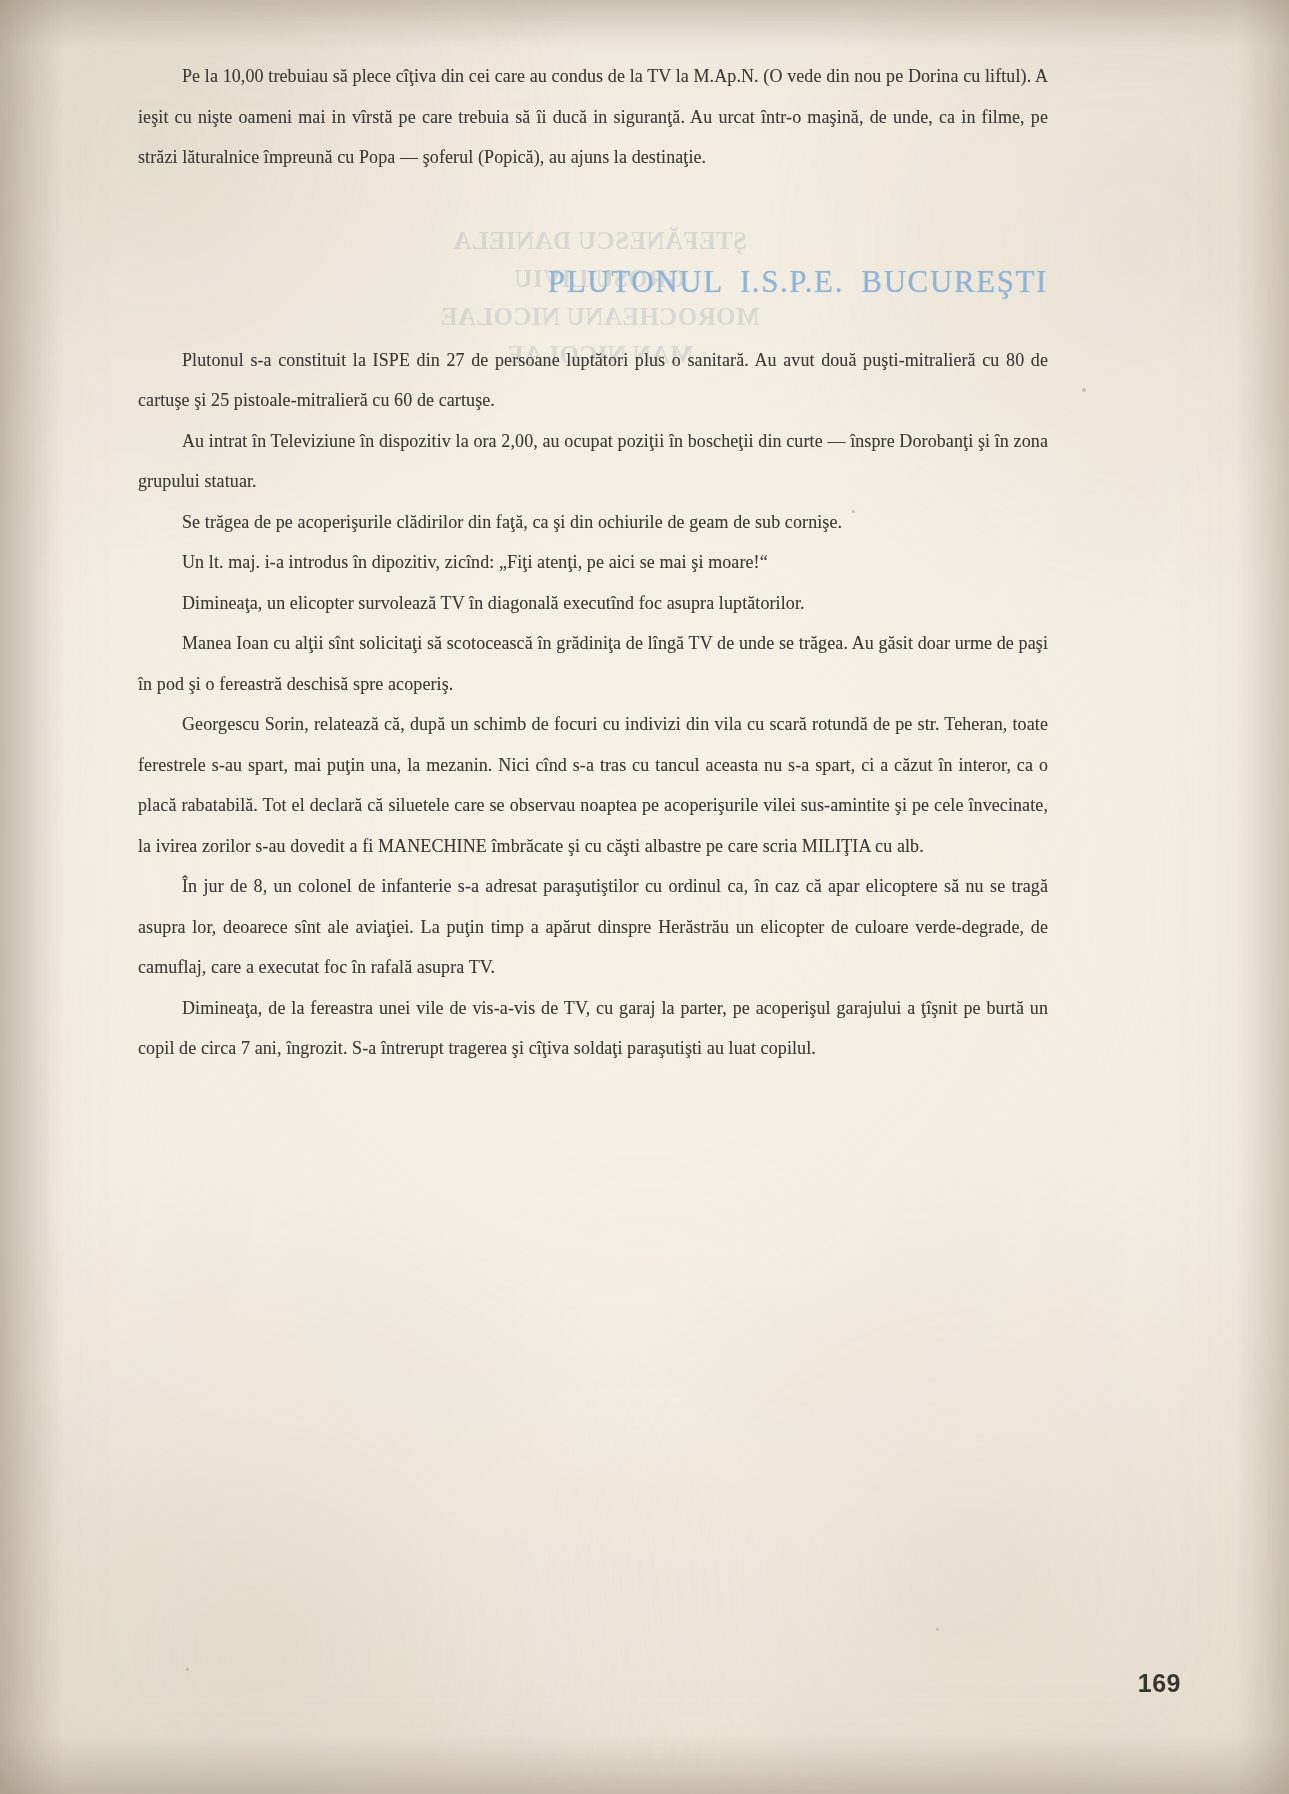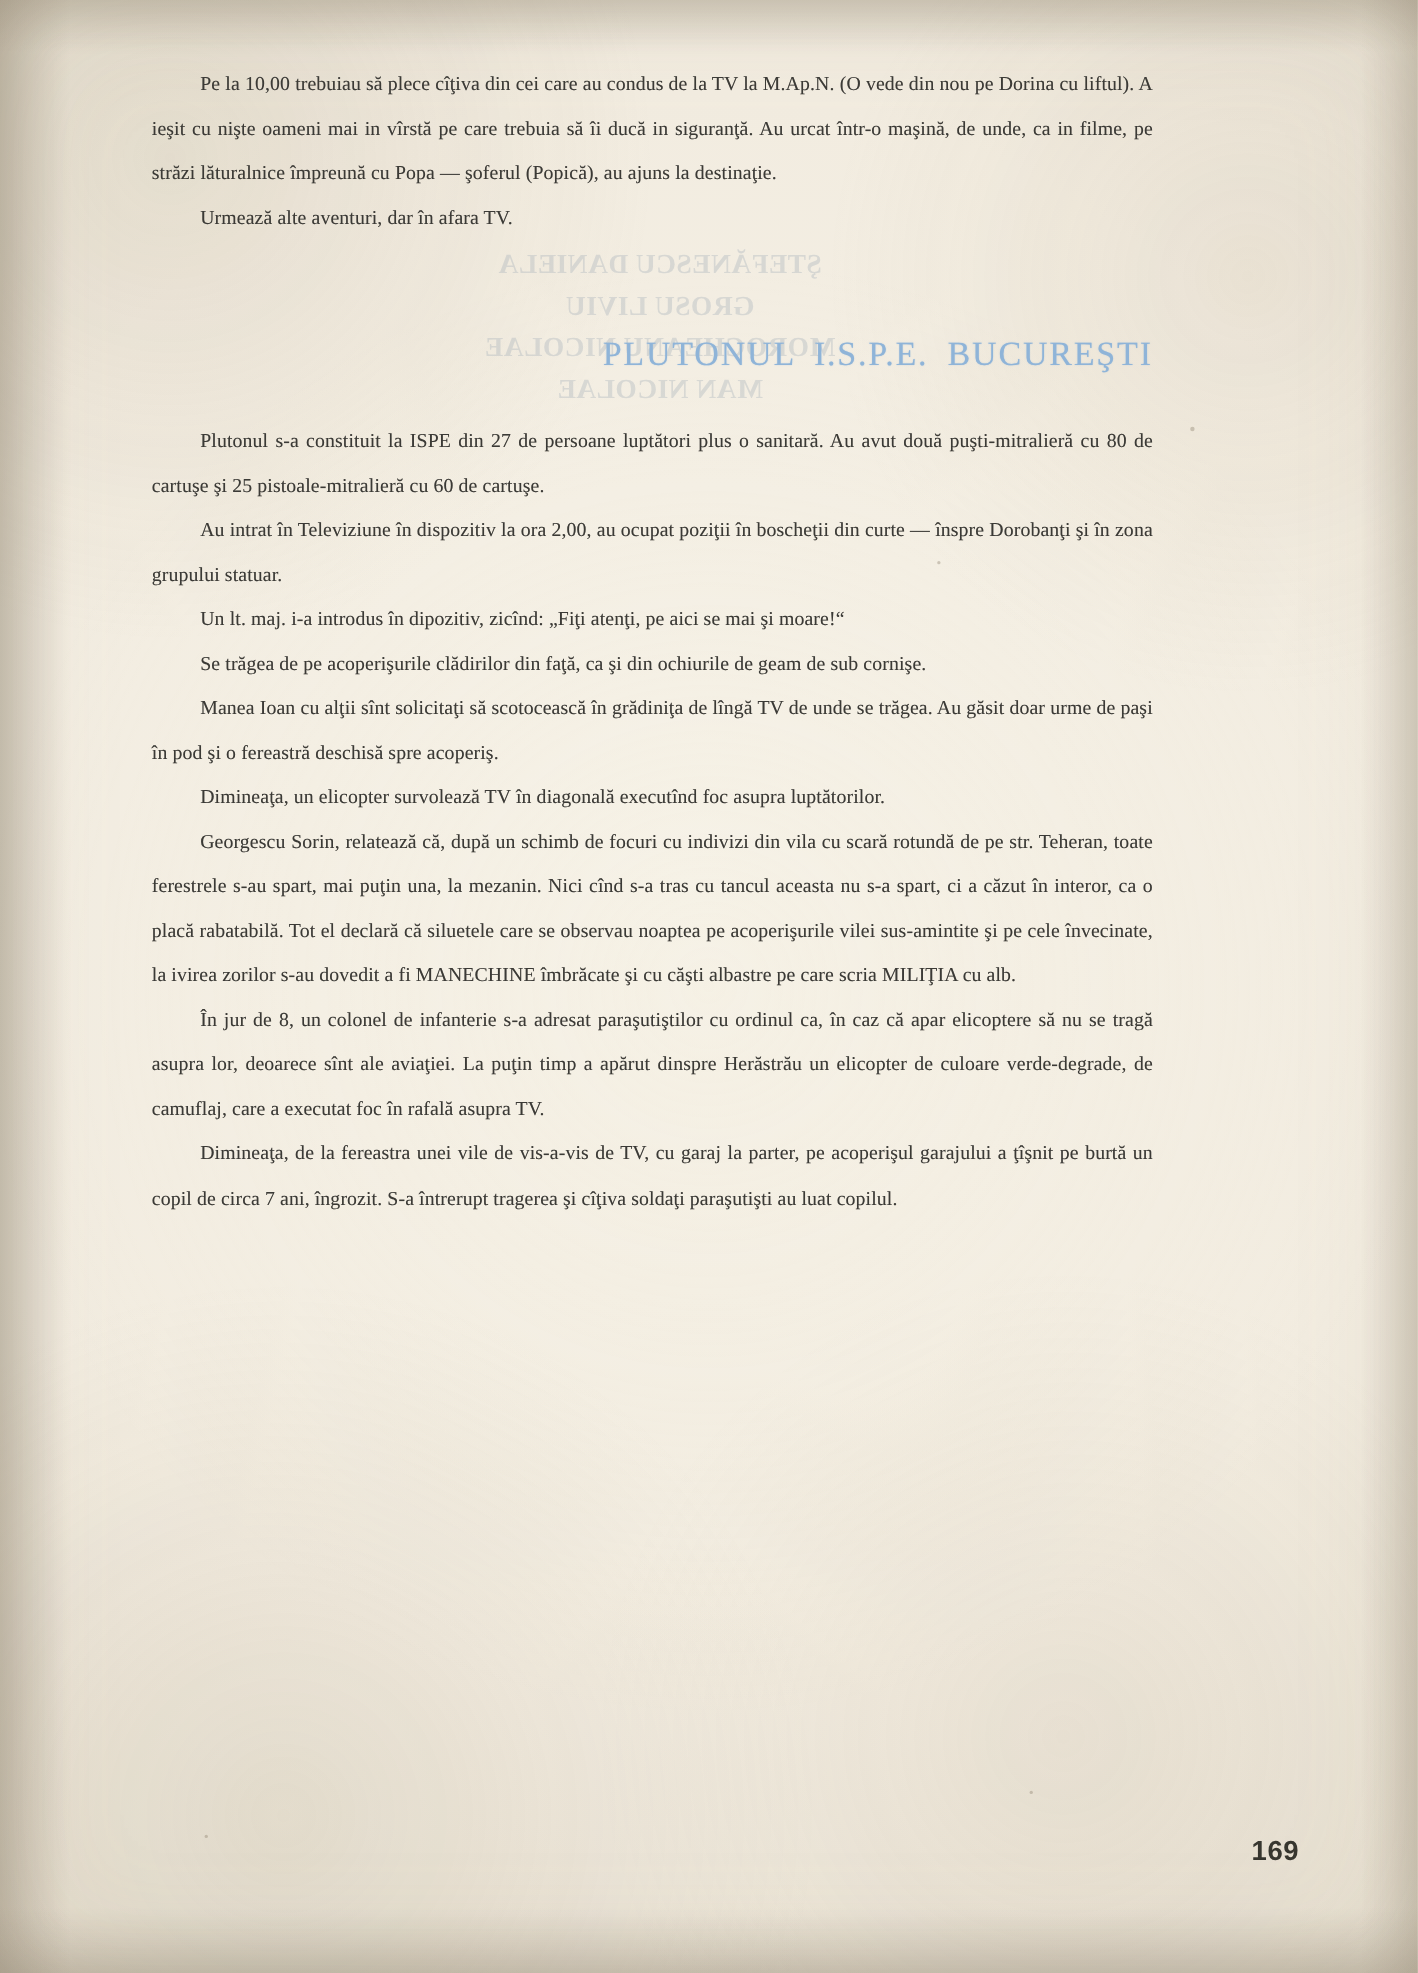--- a/index.html
+++ b/index.html
@@ -152,32 +152,31 @@
   <div class="bleed">
     <div class="bl-row">ŞTEFĂNESCU DANIELA</div>
     <div class="bl-row">GROSU LIVIU</div>
     <div class="bl-row">MOROCHEANU NICOLAE</div>
     <div class="bl-row">MAN NICOLAE</div>
   </div>
 
   <div class="content">
 
     <p class="body-par">Pe la 10,00 trebuiau să plece cîţiva din cei care au condus de la TV la M.Ap.N. (O vede din nou pe Dorina cu liftul). A ieşit cu nişte oameni mai in vîrstă pe care trebuia să îi ducă in siguranţă. Au urcat într-o maşină, de unde, ca in filme, pe străzi lăturalnice împreună cu Popa — şoferul (Popică), au ajuns la destinaţie.</p>
-    <p class="body-par">Urmează alte aventuri, dar în afara TV.</p>
 
     <div class="spacer-before-title"></div>
     <h2 class="section-title">PLUTONUL  I.S.P.E.  BUCUREŞTI</h2>
     <div class="spacer-after-title"></div>
 
     <p class="body-par">Plutonul s-a constituit la ISPE din 27 de persoane luptători plus o sanitară. Au avut două puşti-mitralieră cu 80 de cartuşe şi 25 pistoale-mitralieră cu 60 de cartuşe.</p>
     <p class="body-par">Au intrat în Televiziune în dispozitiv la ora 2,00, au ocupat poziţii în boscheţii din curte — înspre Dorobanţi şi în zona grupului statuar.</p>
+    <p class="body-par">Se trăgea de pe acoperişurile clădirilor din faţă, ca şi din ochiurile de geam de sub cornişe.</p>
     <p class="body-par">Un lt. maj. i-a introdus în dipozitiv, zicînd: „Fiţi atenţi, pe aici se mai şi moare!“</p>
-    <p class="body-par">Se trăgea de pe acoperişurile clădirilor din faţă, ca şi din ochiurile de geam de sub cornişe.</p>
+    <p class="body-par">Dimineaţa, un elicopter survolează TV în diagonală executînd foc asupra luptătorilor.</p>
     <p class="body-par">Manea Ioan cu alţii sînt solicitaţi să scotocească în grădiniţa de lîngă TV de unde se trăgea. Au găsit doar urme de paşi în pod şi o fereastră deschisă spre acoperiş.</p>
-    <p class="body-par">Dimineaţa, un elicopter survolează TV în diagonală executînd foc asupra luptătorilor.</p>
     <p class="body-par">Georgescu Sorin, relatează că, după un schimb de focuri cu indivizi din vila cu scară rotundă de pe str. Teheran, toate ferestrele s-au spart, mai puţin una, la mezanin. Nici cînd s-a tras cu tancul aceasta nu s-a spart, ci a căzut în interor, ca o placă rabatabilă. Tot el declară că siluetele care se observau noaptea pe acoperişurile vilei sus-amintite şi pe cele învecinate, la ivirea zorilor s-au dovedit a fi MANECHINE îmbrăcate şi cu căşti albastre pe care scria MILIŢIA cu alb.</p>
     <p class="body-par">În jur de 8, un colonel de infanterie s-a adresat paraşutiştilor cu ordinul ca, în caz că apar elicoptere să nu se tragă asupra lor, deoarece sînt ale aviaţiei. La puţin timp a apărut dinspre Herăstrău un elicopter de culoare verde-degrade, de camuflaj, care a executat foc în rafală asupra TV.</p>
     <p class="body-par">Dimineaţa, de la fereastra unei vile de vis-a-vis de TV, cu garaj la parter, pe acoperişul garajului a ţîşnit pe burtă un copil de circa 7 ani, îngrozit. S-a întrerupt tragerea şi cîţiva soldaţi paraşutişti au luat copilul.</p>
 
   </div>
 
   <div class="page-number">169</div>
 
   <div class="speck" style="left:1082px; top:388px; width:4px; height:4px;"></div>
   <div class="speck" style="left:852px; top:510px; width:3px; height:3px;"></div>

